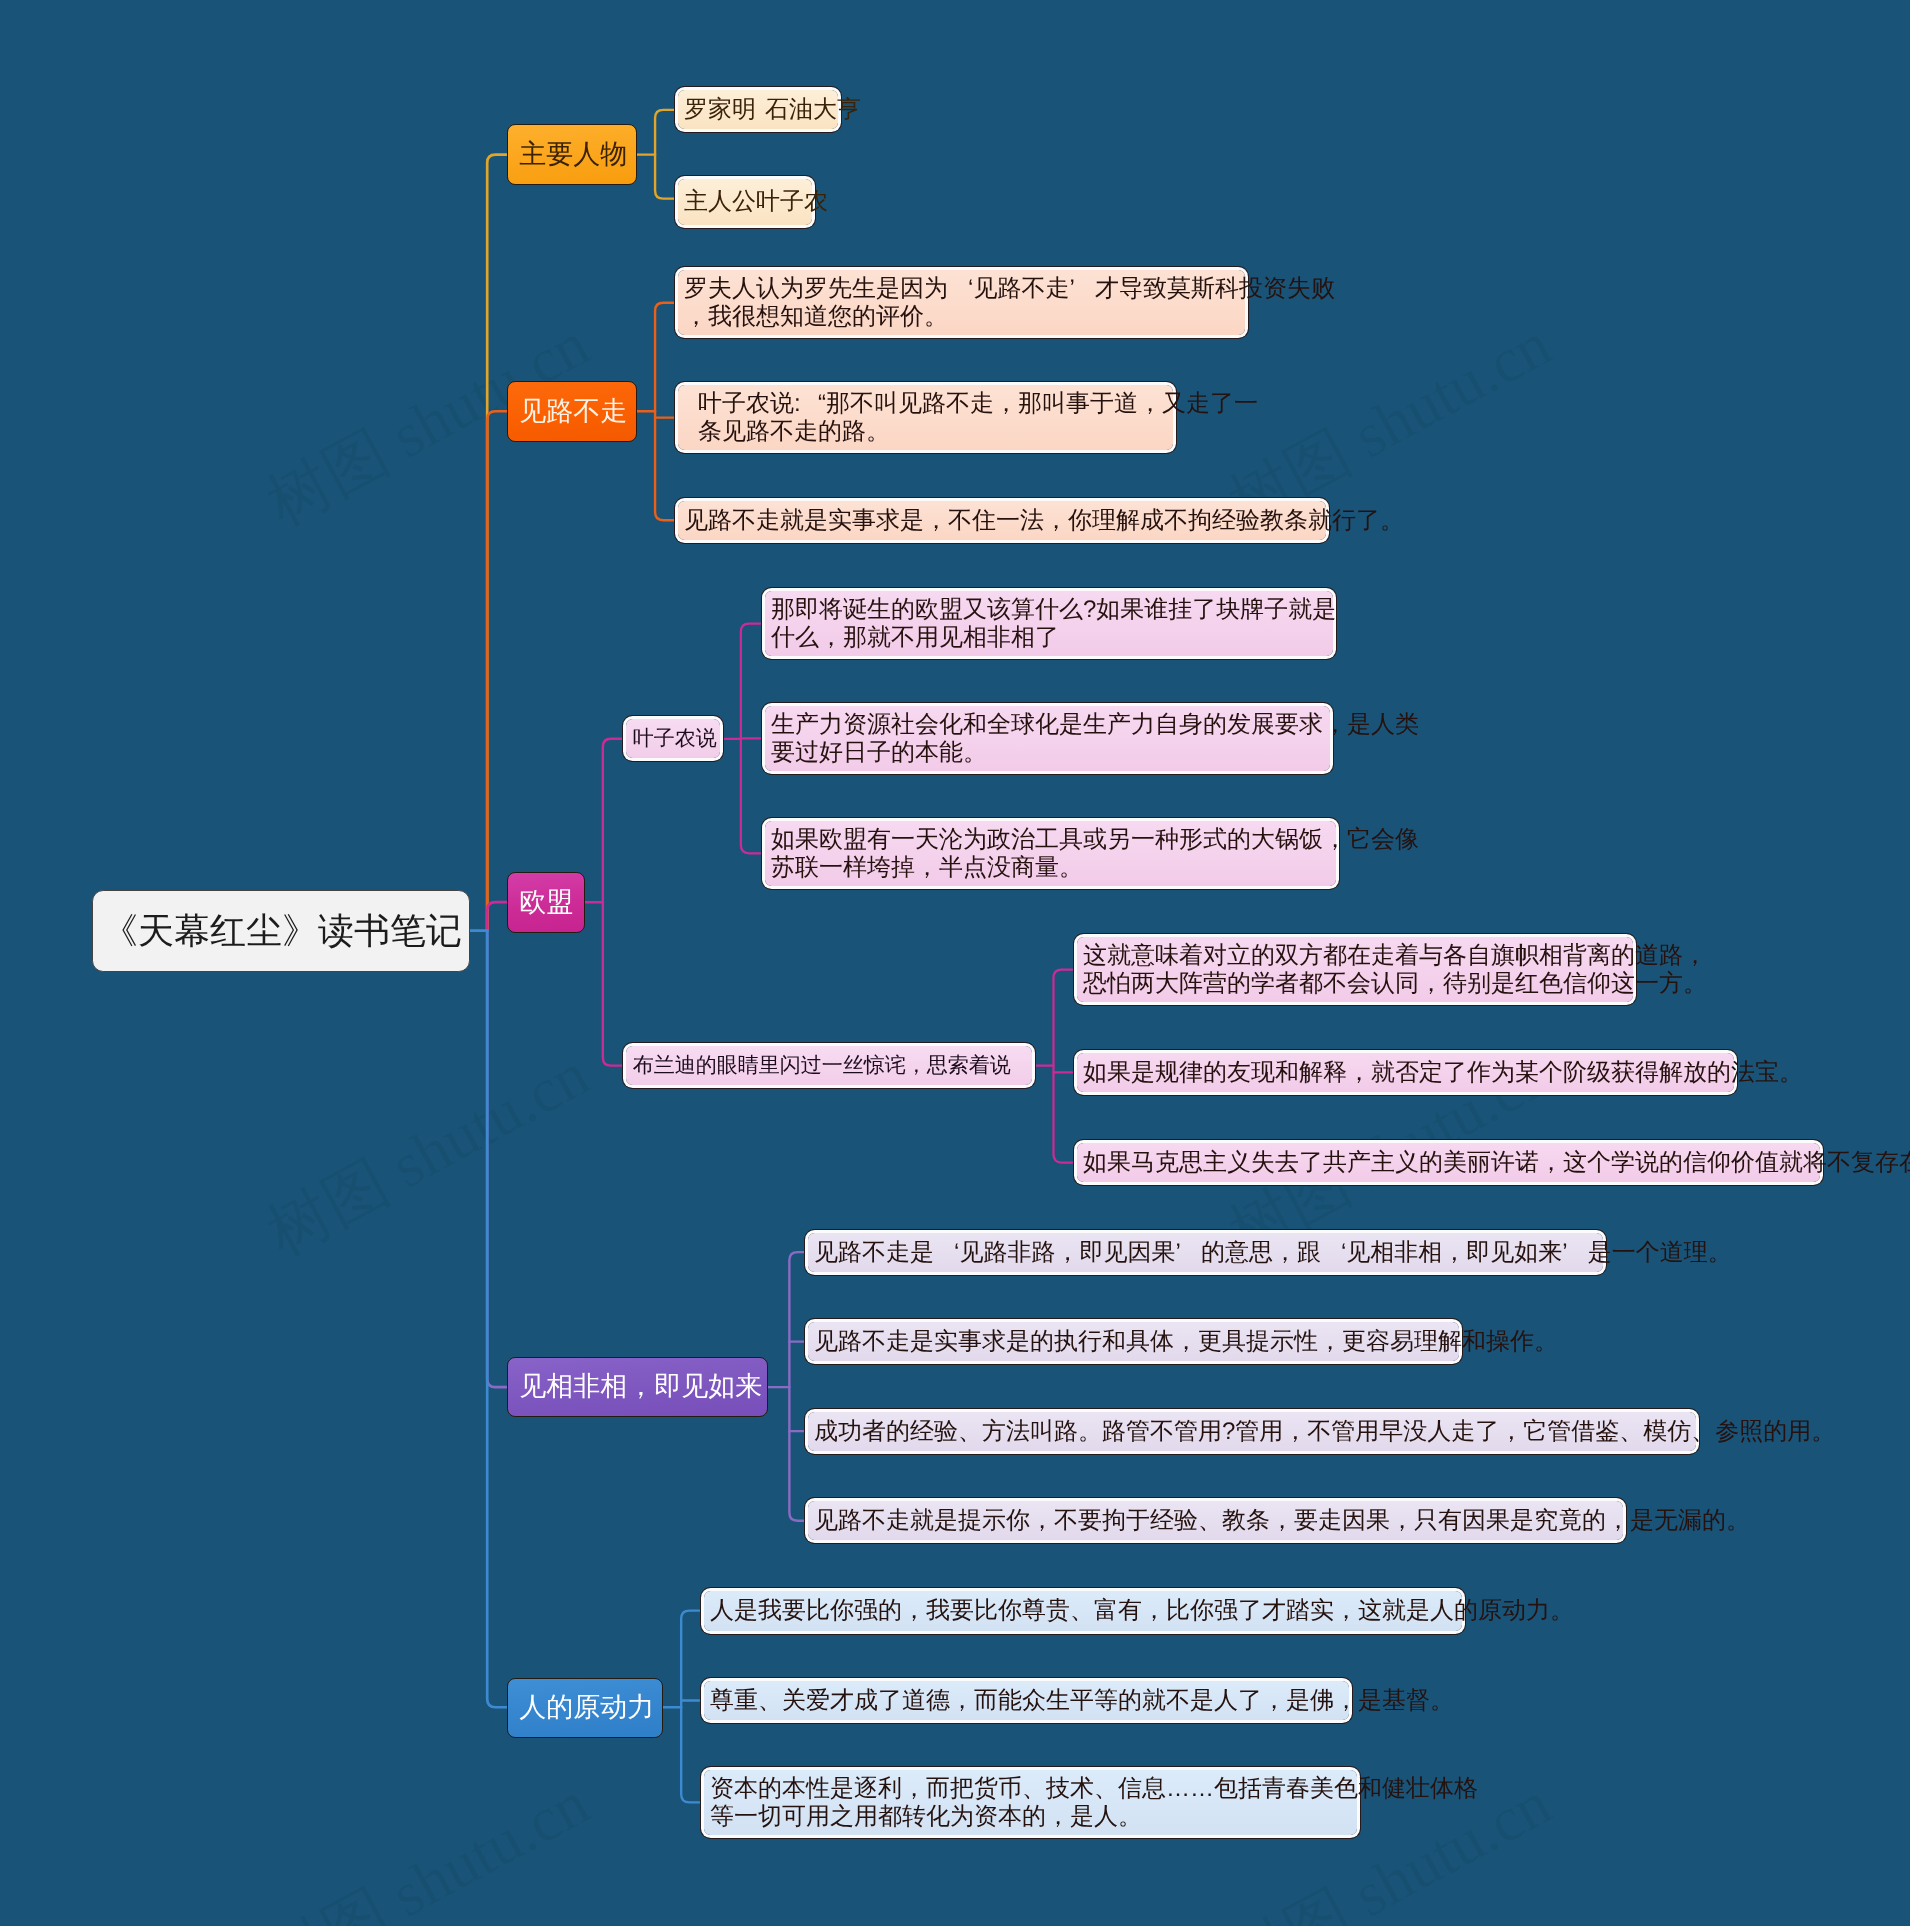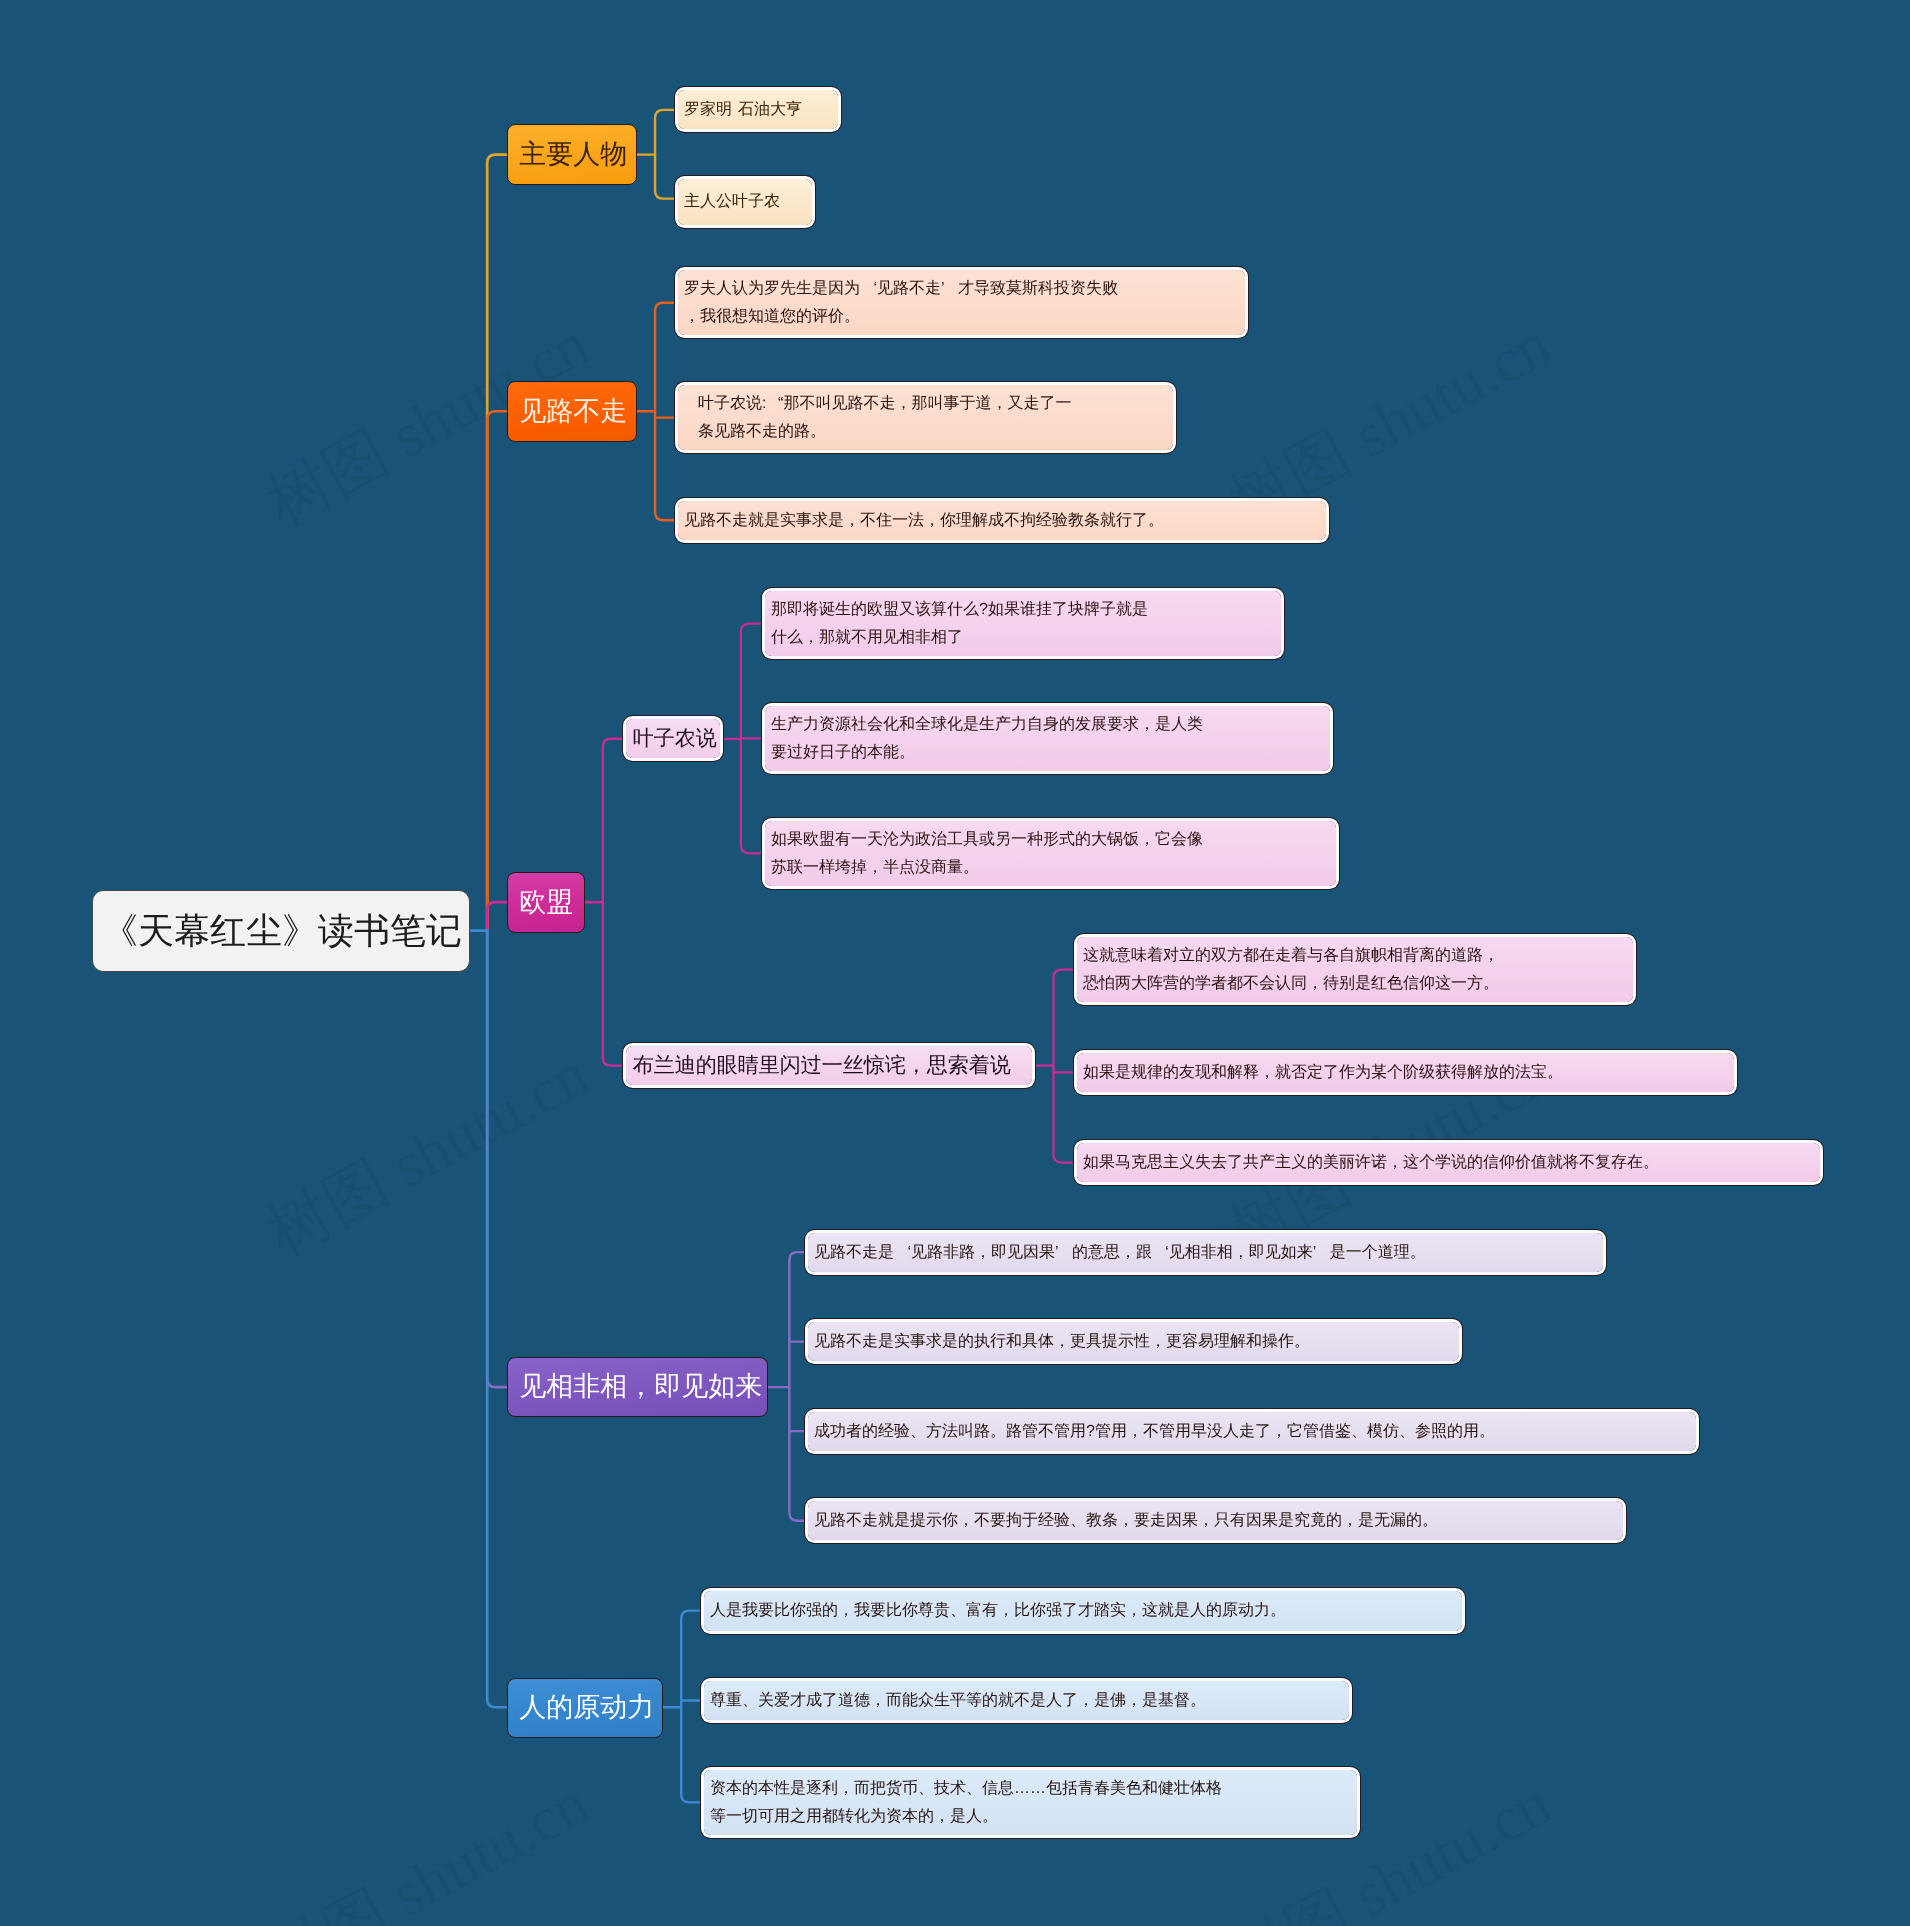--- a/index.html
+++ b/index.html
@@ -28,21 +28,21 @@
   .n1{border-radius:8.2px;border:1.1px solid #241a10;font-size:27px;}
   .c-orange{background:linear-gradient(175deg,#fdb02d 0%,#fba51c 55%,#f89c0c 100%);color:#3b2300;}
   .c-red{background:linear-gradient(175deg,#fc6a0c 0%,#fa5f00 60%,#f35a00 100%);color:#fff3e8;}
   .c-pink{background:linear-gradient(175deg,#d43da8 0%,#cc2a95 60%,#c62390 100%);color:#fff;}
   .c-purple{background:linear-gradient(175deg,#8863c8 0%,#7d55be 60%,#784fba 100%);color:#fff;}
   .c-blue{background:linear-gradient(175deg,#3f8fd6 0%,#3484ce 60%,#2f7ec8 100%);color:#fff;}
 
   .n2{border-radius:6.7px;font-size:21px;color:#1d0c1d;
       background:linear-gradient(180deg,#f7dcf2 0%,#f2cde9 100%);
       box-shadow:0 0 0 3px #fbfbfc, 0 0 0 4px #241b22;}
-  .leaf{border-radius:6.7px;font-size:16px;line-height:28px;color:#25120f;
+  .leaf{border-radius:6.7px;font-size:24px;line-height:28px;color:#25120f;
         box-shadow:0 0 0 3px #fbfbfc, 0 0 0 4px #241b1e;}
   .l-cream{background:linear-gradient(180deg,#fdefd8 0%,#fae3c2 100%);color:#3a2208;}
   .l-peach{background:linear-gradient(180deg,#fde2d4 0%,#fbd6c4 100%);}
   .l-pink{background:linear-gradient(180deg,#f7d9f1 0%,#f2cbe8 100%);}
   .l-lav{background:linear-gradient(180deg,#eae4f3 0%,#e2daec 100%);}
   .l-sky{background:linear-gradient(180deg,#dcebfa 0%,#d2e2f3 100%);}
 </style>
 </head>
 <body>
 
@@ -106,21 +106,21 @@
       </div>
       <div class="node leaf l-peach" style="left: 678px; top: 501px; width: 648px; height: 39px; padding-left: 6px;">
         <span class="tx">见路不走就是实事求是，不住一法，你理解成不拘经验教条就行了。</span>
       </div>
       <div class="node n1 c-pink" style="left: 507px; top: 872px; width: 78px; height: 61px; padding-left: 11.2px;">
         <span class="tx">欧盟</span>
       </div>
       <div class="node n2" style="left: 626px; top: 719px; width: 94px; height: 39px; padding-left: 6.7px;">
         <span class="tx">叶子农说</span>
       </div>
-      <div class="node leaf l-pink" style="left: 765px; top: 591px; width: 516px; height: 65px; padding-left: 6px;">
+      <div class="node leaf l-pink" style="left: 765px; top: 591px; width: 568px; height: 65px; padding-left: 6px;">
         <span class="tx">那即将诞生的欧盟又该算什么?如果谁挂了块牌子就是
 什么，那就不用见相非相了</span>
       </div>
       <div class="node leaf l-pink" style="left: 765px; top: 706px; width: 565px; height: 65px; padding-left: 6px;">
         <span class="tx">生产力资源社会化和全球化是生产力自身的发展要求，是人类
 要过好日子的本能。</span>
       </div>
       <div class="node leaf l-pink" style="left: 765px; top: 821px; width: 571px; height: 65px; padding-left: 6px;">
         <span class="tx">如果欧盟有一天沦为政治工具或另一种形式的大锅饭，它会像
 苏联一样垮掉，半点没商量。</span>

